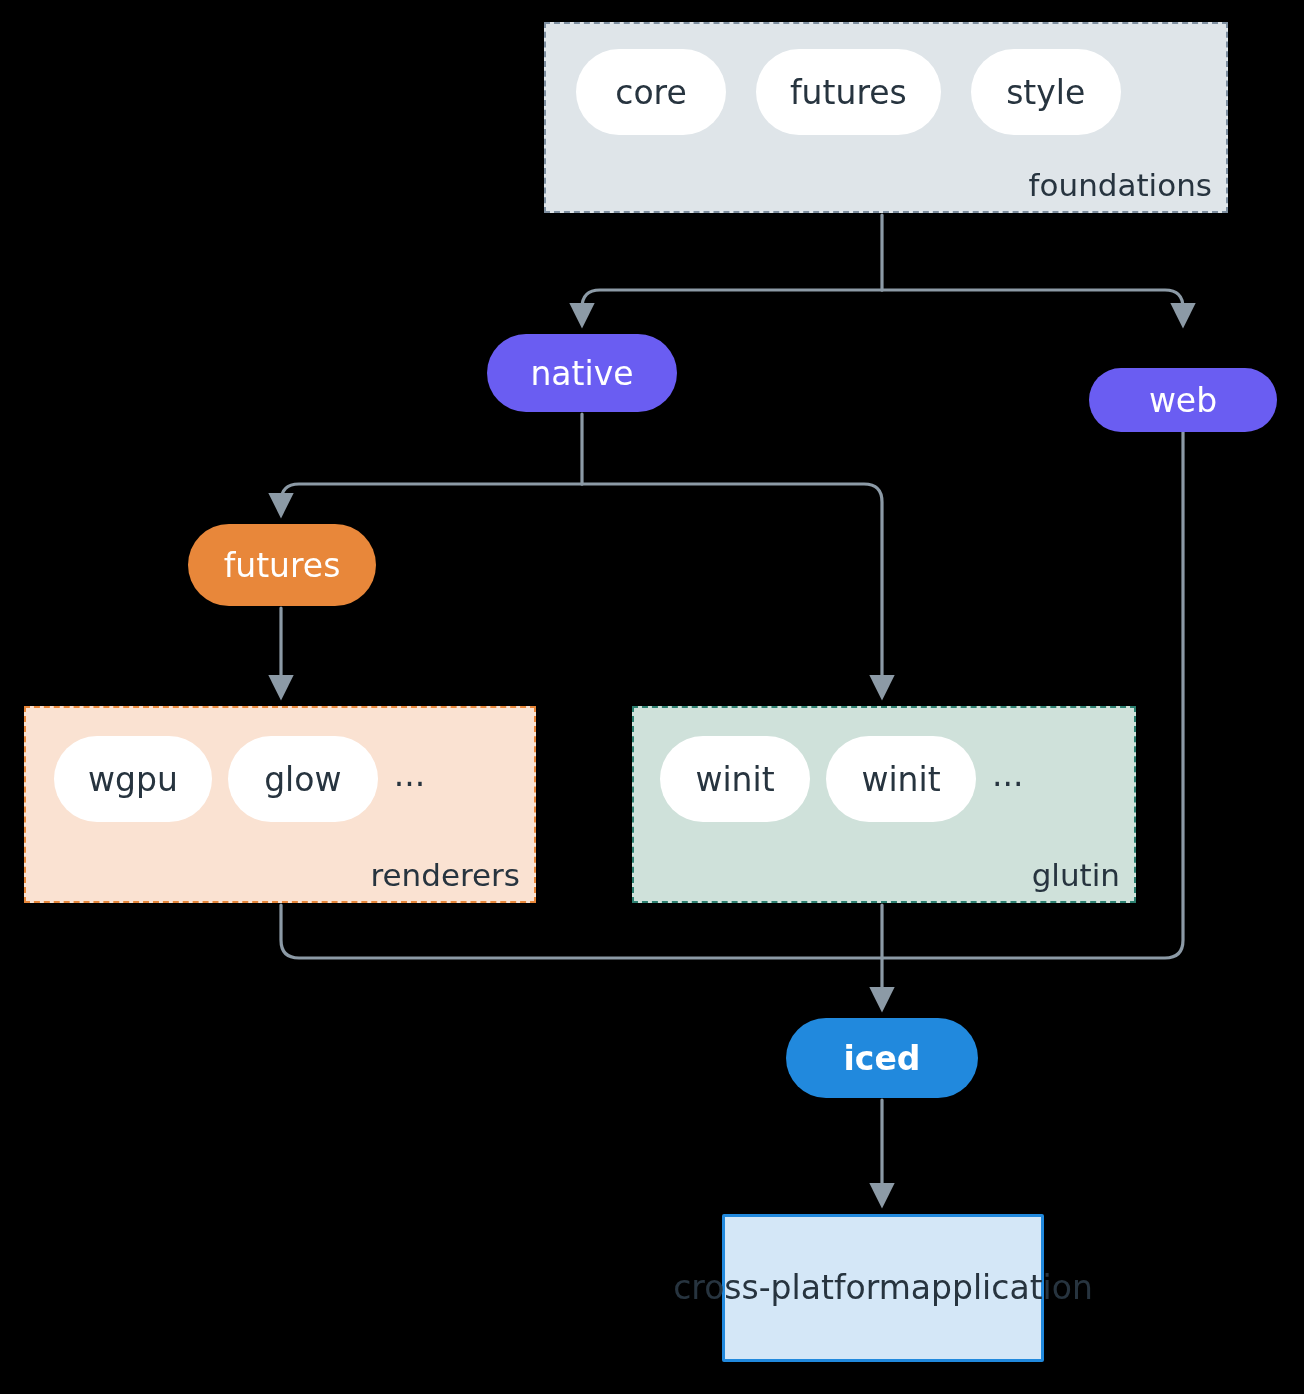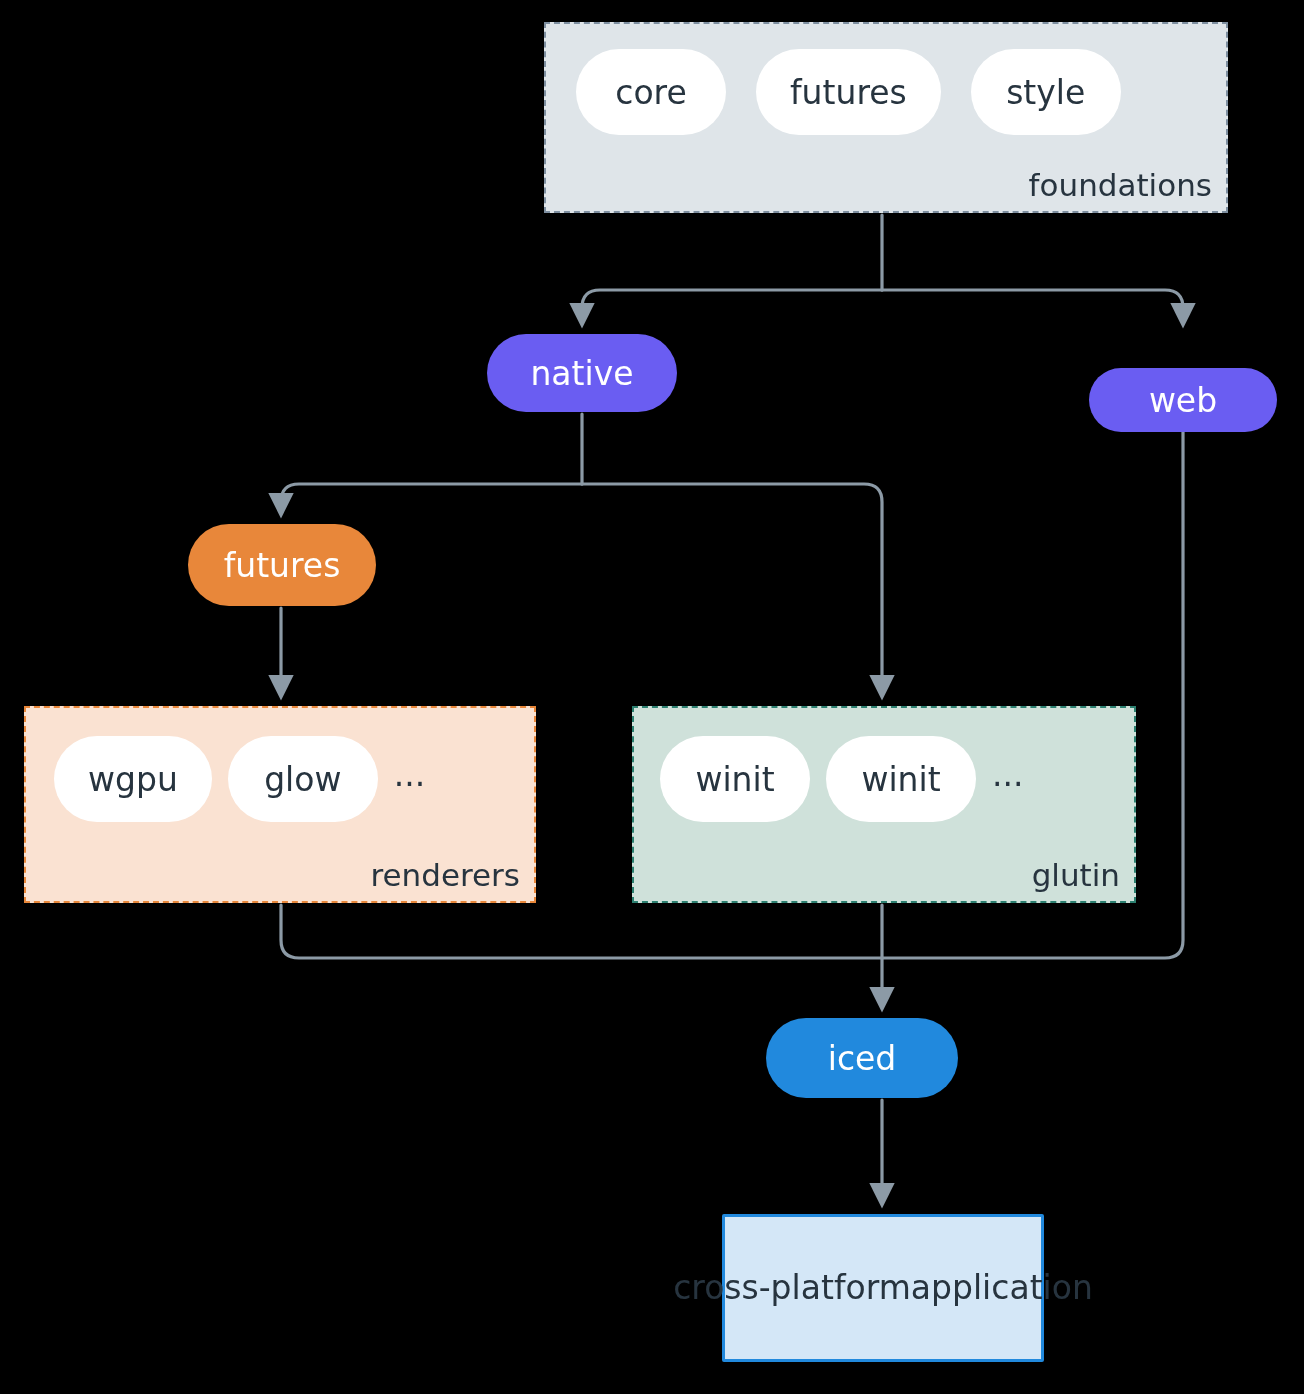--- a/index.html
+++ b/index.html
@@ -126,25 +126,26 @@
     margin-top: 48px;
   }
   #node-graphics {
     left: 188px;
     top: 524px;
     width: 188px;
     height: 82px;
     background: #e8873a;
   }
   #node-iced {
-    left: 766px;
+    left: 786px;
     top: 1018px;
     width: 192px;
     height: 80px;
     background: #2189dd;
+    font-weight: bold;
   }
   #node-application {
     left: 722px;
     top: 1214px;
     width: 322px;
     height: 148px;
     background: #d4e7f7;
     border: 3px solid #2189dd;
     border-radius: 2px;
     color: #27343f;

